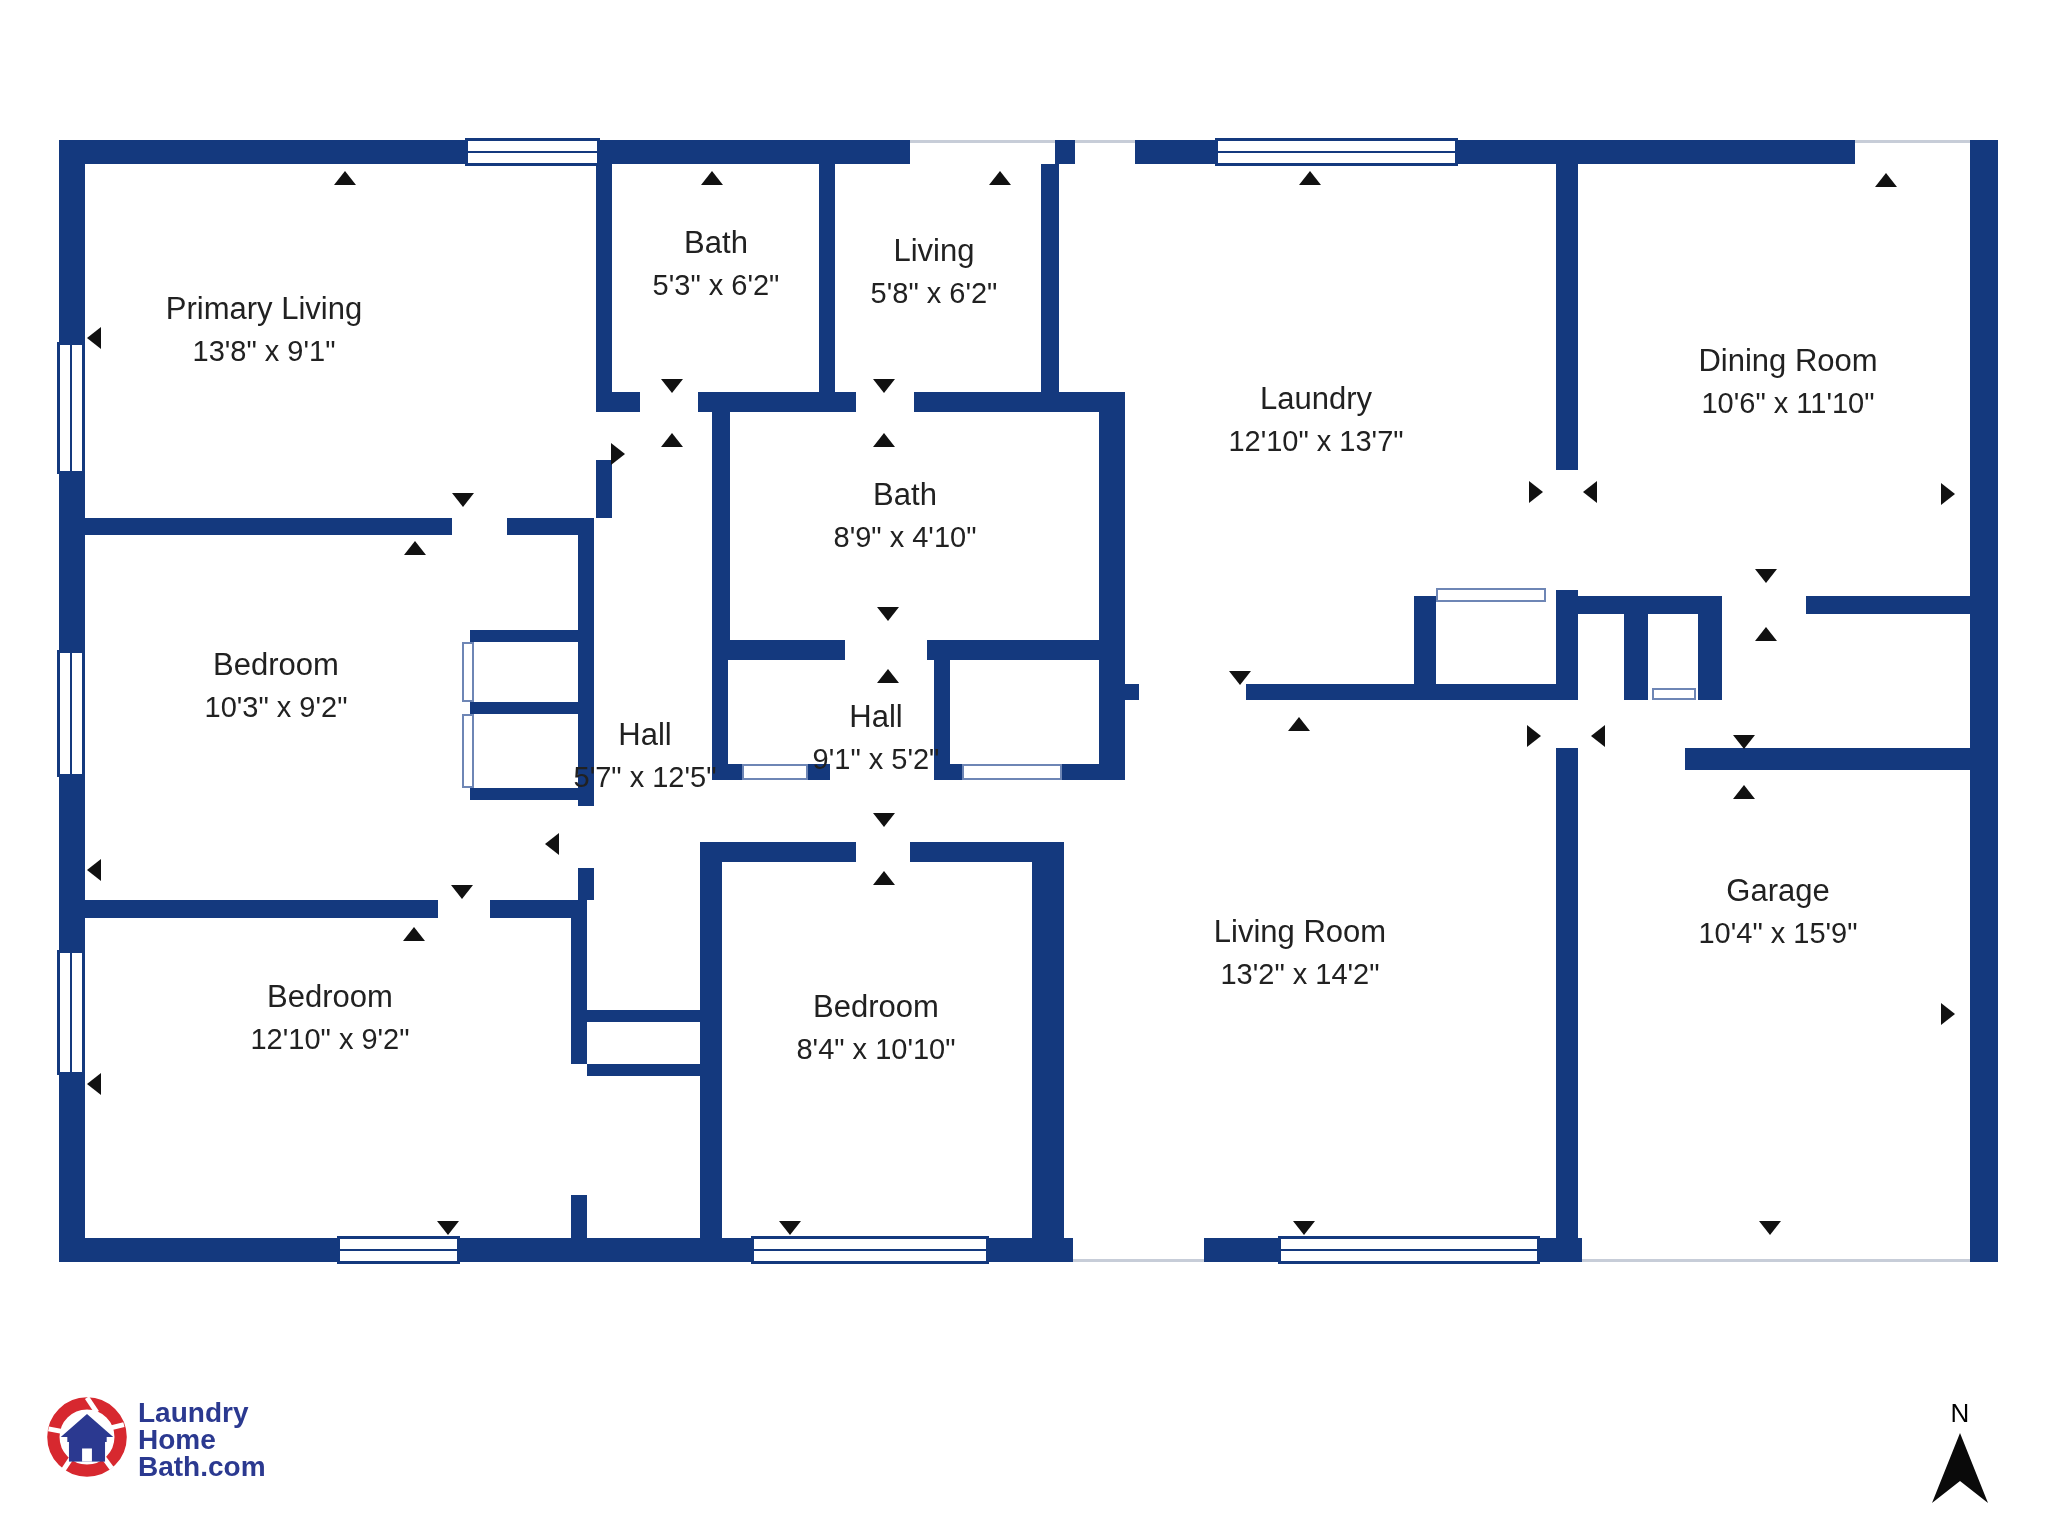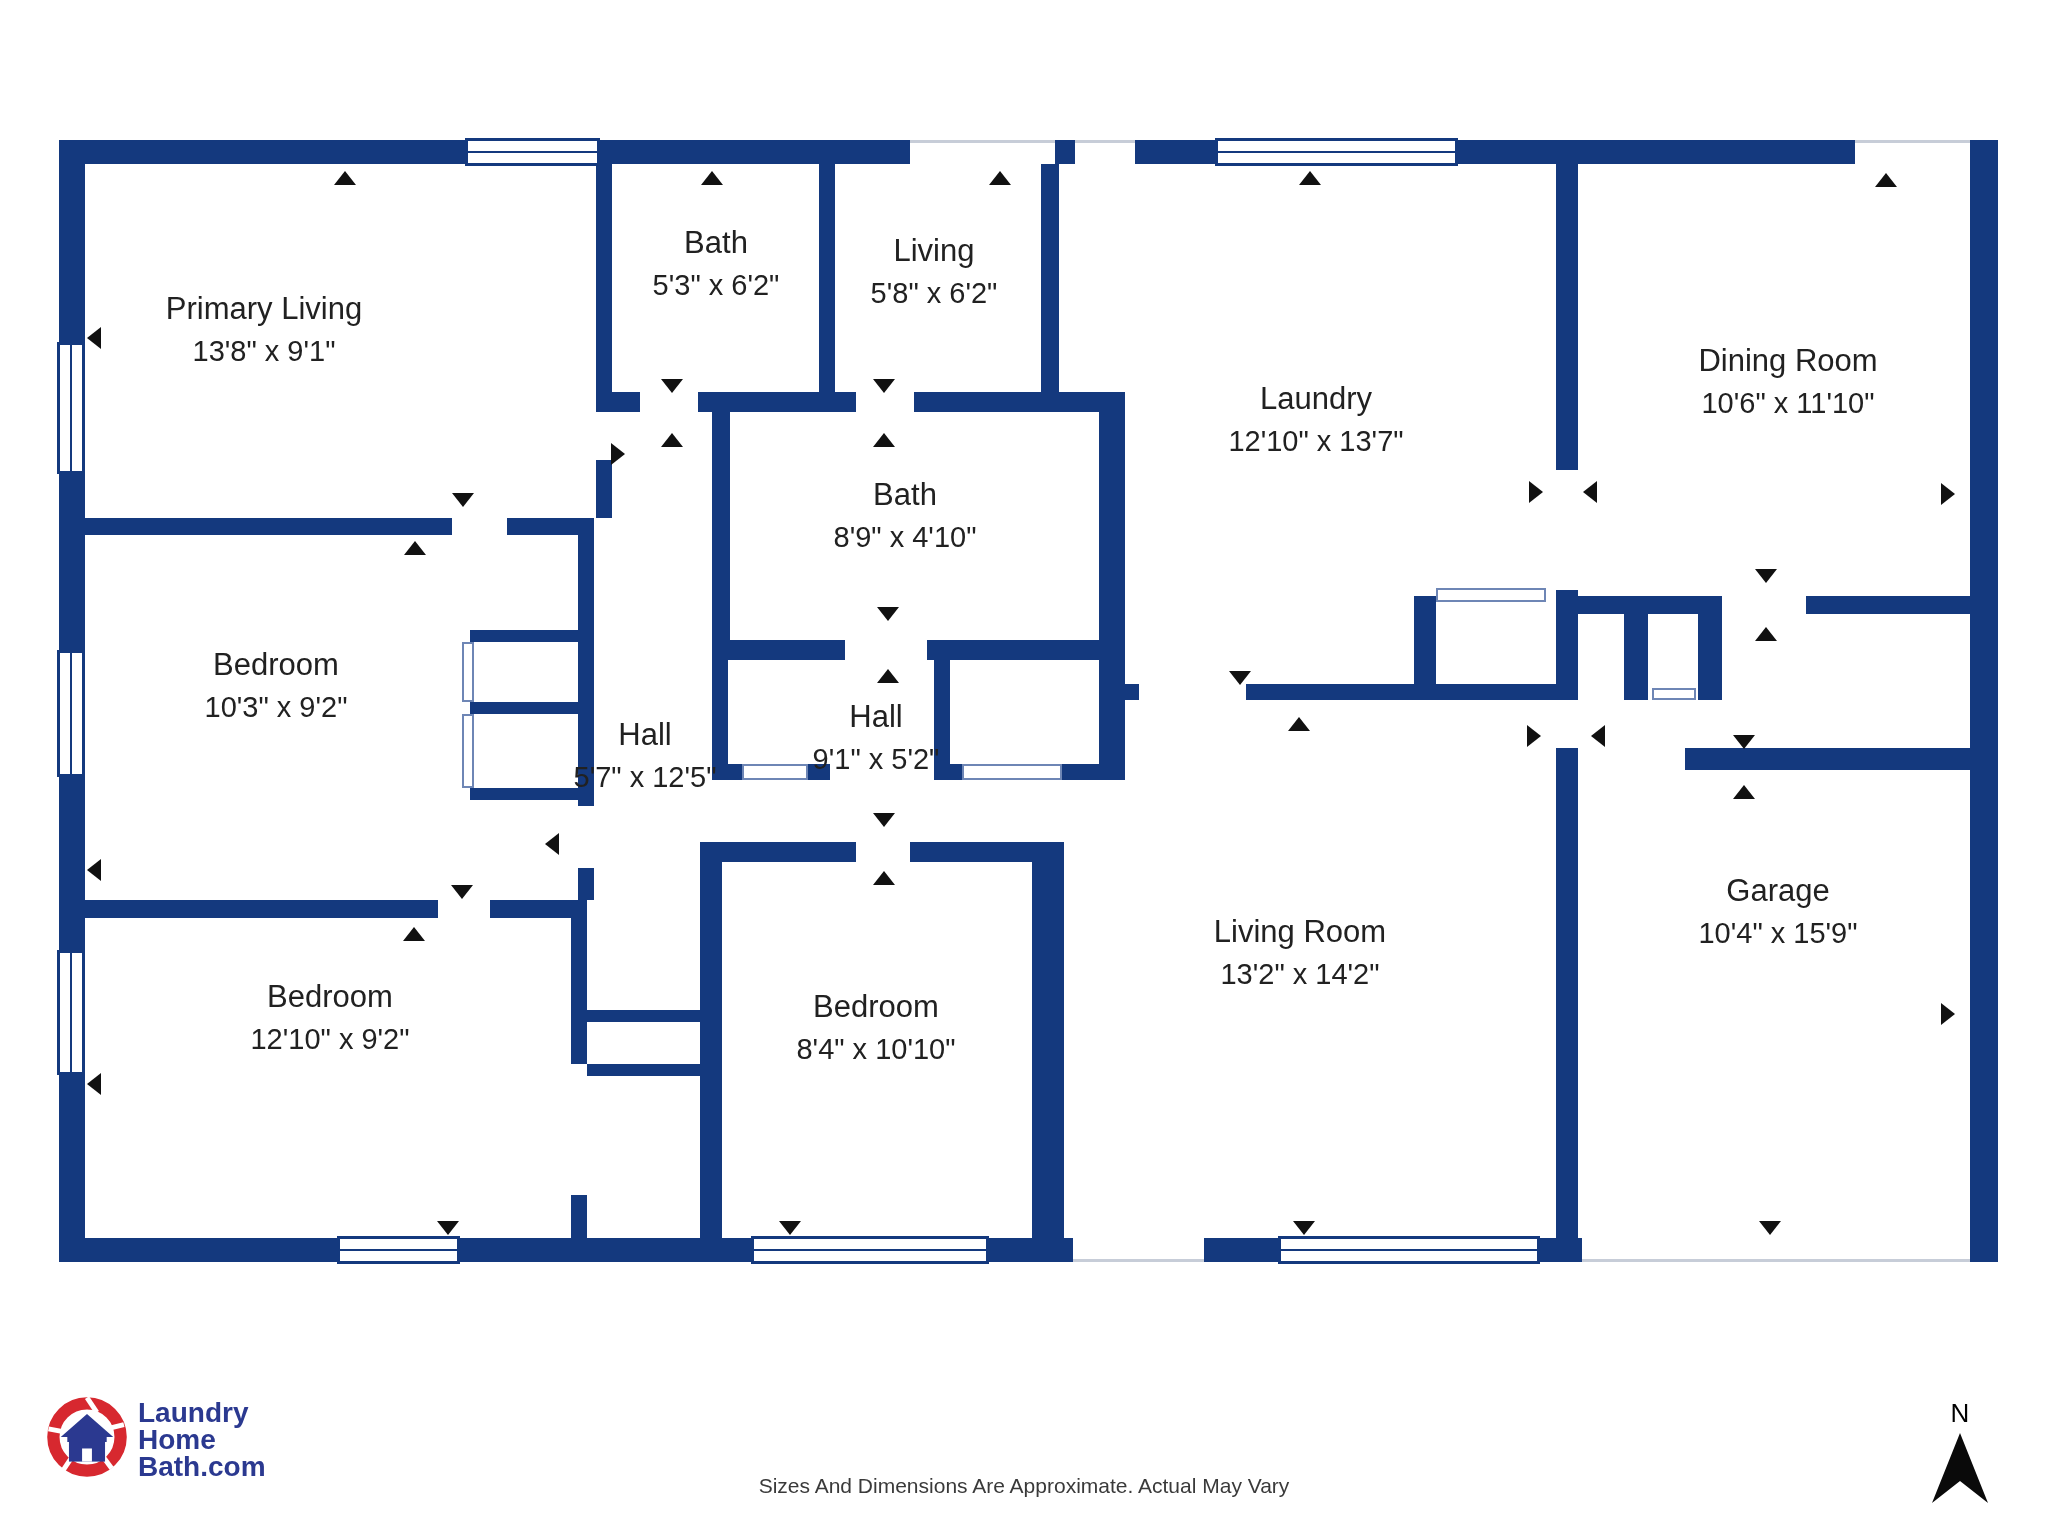--- a/index.html
+++ b/index.html
@@ -226,21 +226,20 @@
         <rect x="44" y="64" width="12" height="16" fill="#ffffff"></rect>
       </svg>
     </span>
     <span class="logo-text">
       <span>Laundry</span><br>
       <span>Home</span><br>
       <span>Bath.com</span>
     </span>
   </div>
 
-  <div id="footer-note">Sizes And Dimensions Are Approximate. Actual May Vary</div>
 
   <div id="compass">
     <span class="n-label">N</span>
     <svg width="60" height="74" viewBox="0 0 60 74">
       <polygon points="30,2 58,72 30,50 2,72" fill="#0a0a0a"></polygon>
     </svg>
   </div>
 </div>
 
 </body></html>

